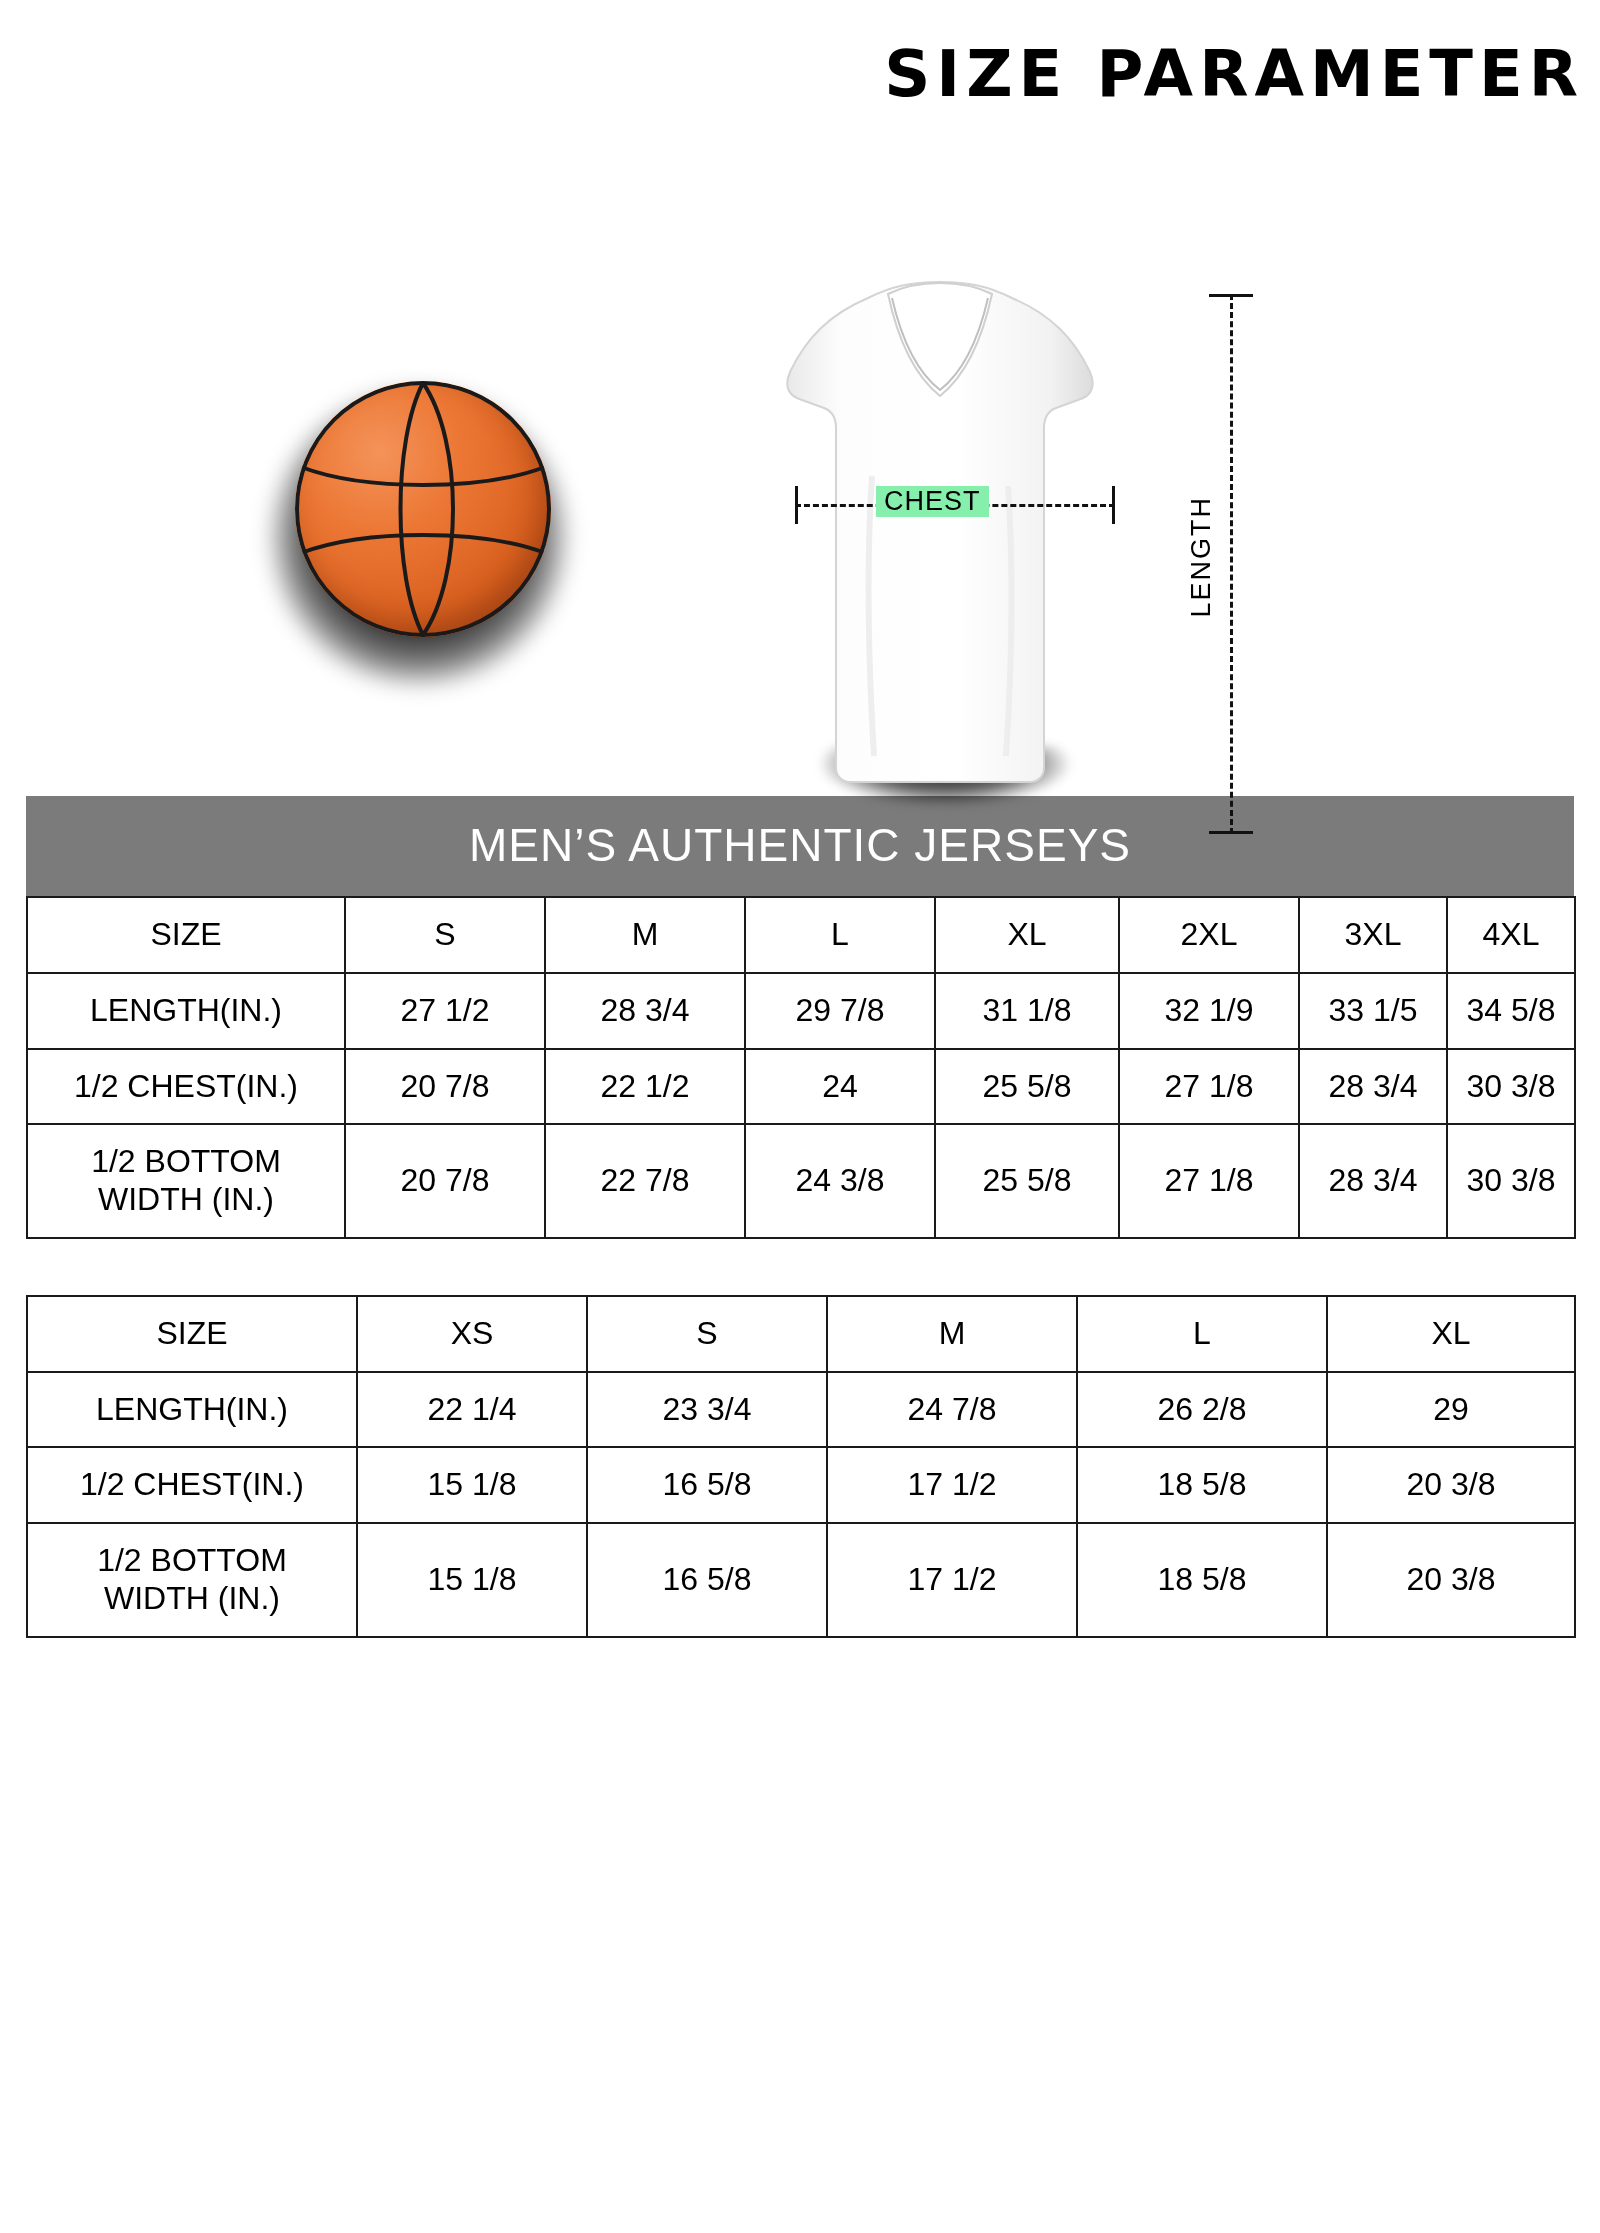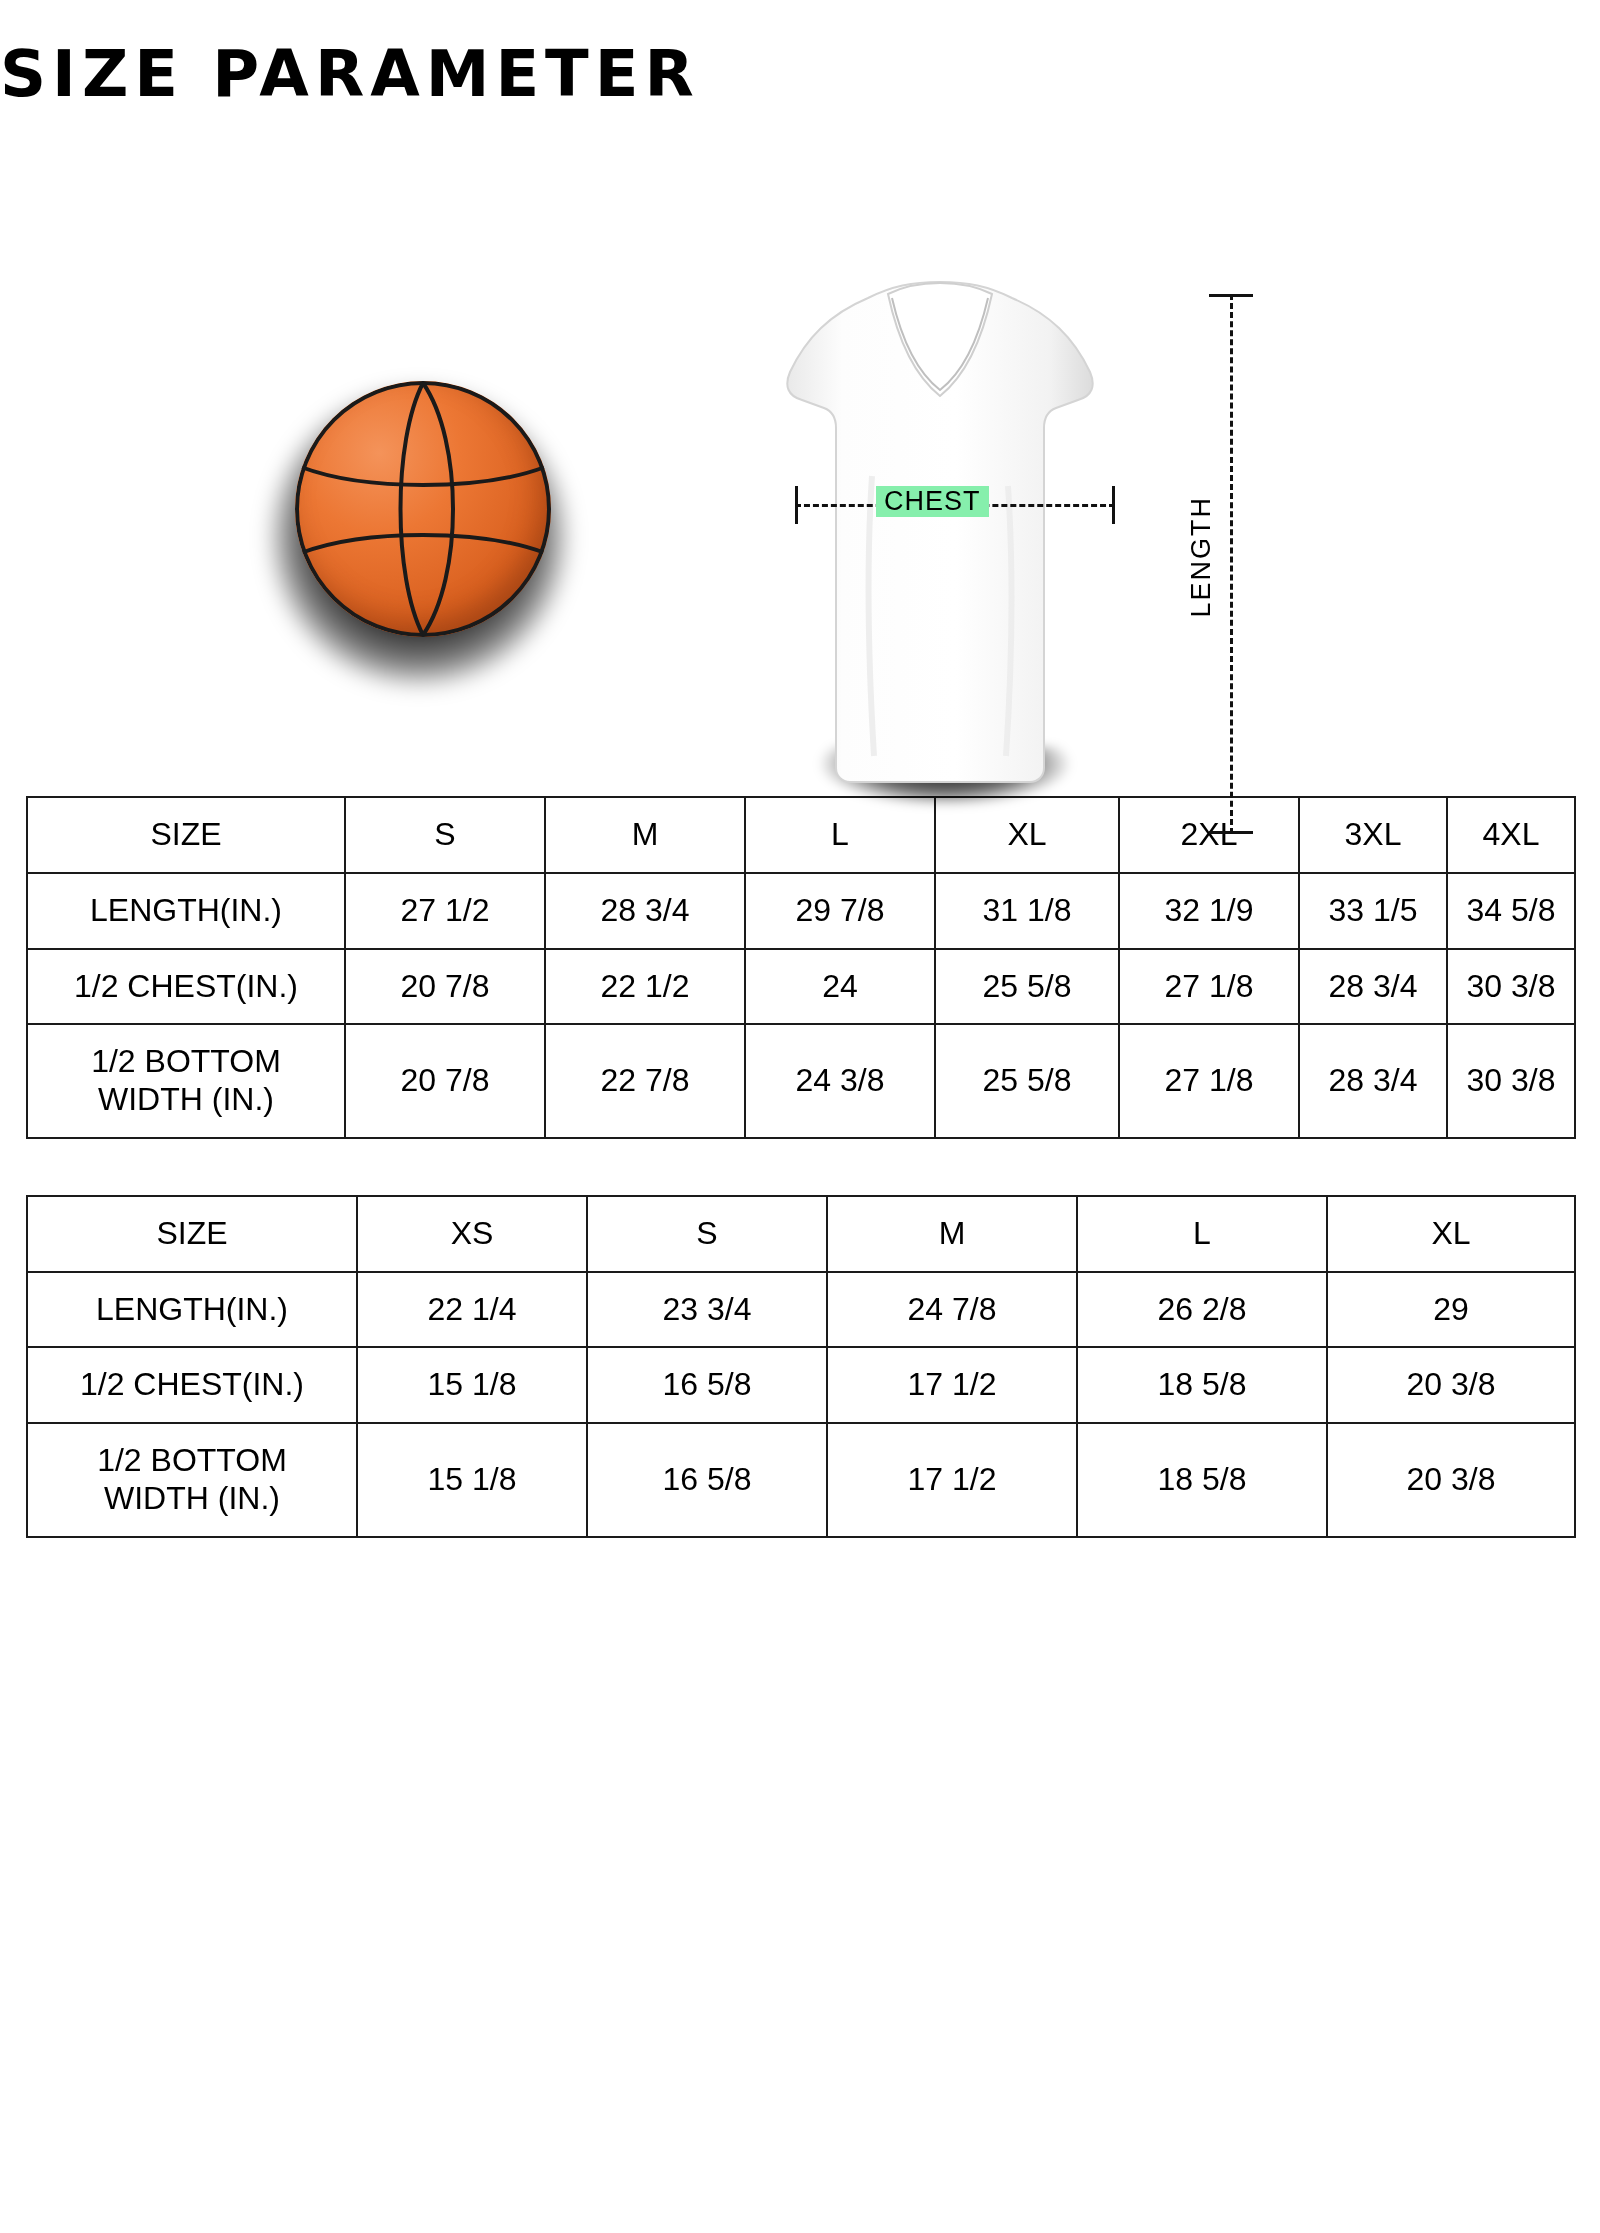--- a/index.html
+++ b/index.html
@@ -11,21 +11,21 @@
     width: 1600px;
     height: 2233px;
     position: relative;
     font-family: "Liberation Sans", sans-serif;
     color: #000000;
     overflow: hidden;
   }
 
   
   .page-title {
-    text-align: left;
+    text-align: right;
     font-family: "DejaVu Sans", sans-serif;
     font-weight: bold;
     font-size: 64px;
     letter-spacing: 6px;
     margin: 42px 16px 0 0;
     line-height: 1;
   }
 
   
   .illustration {
@@ -258,20 +258,21 @@
   <div class="chest-line"></div>
   <div class="chest-label">CHEST</div>
 
   <div class="length-cap-top"></div>
   <div class="length-cap-bottom"></div>
   <div class="length-line"></div>
   <div class="length-label">LENGTH</div>
 </div>
 
 <div class="table-block">
+  <div class="tbl-header">MEN’S AUTHENTIC JERSEYS</div>
   <table class="mens">
     <colgroup>
       <col class="c0">
         <col class="c1">
         <col class="c2">
         <col class="c3">
       <col class="c4">
         <col class="c5">
         <col class="c6">
         <col class="c7">

